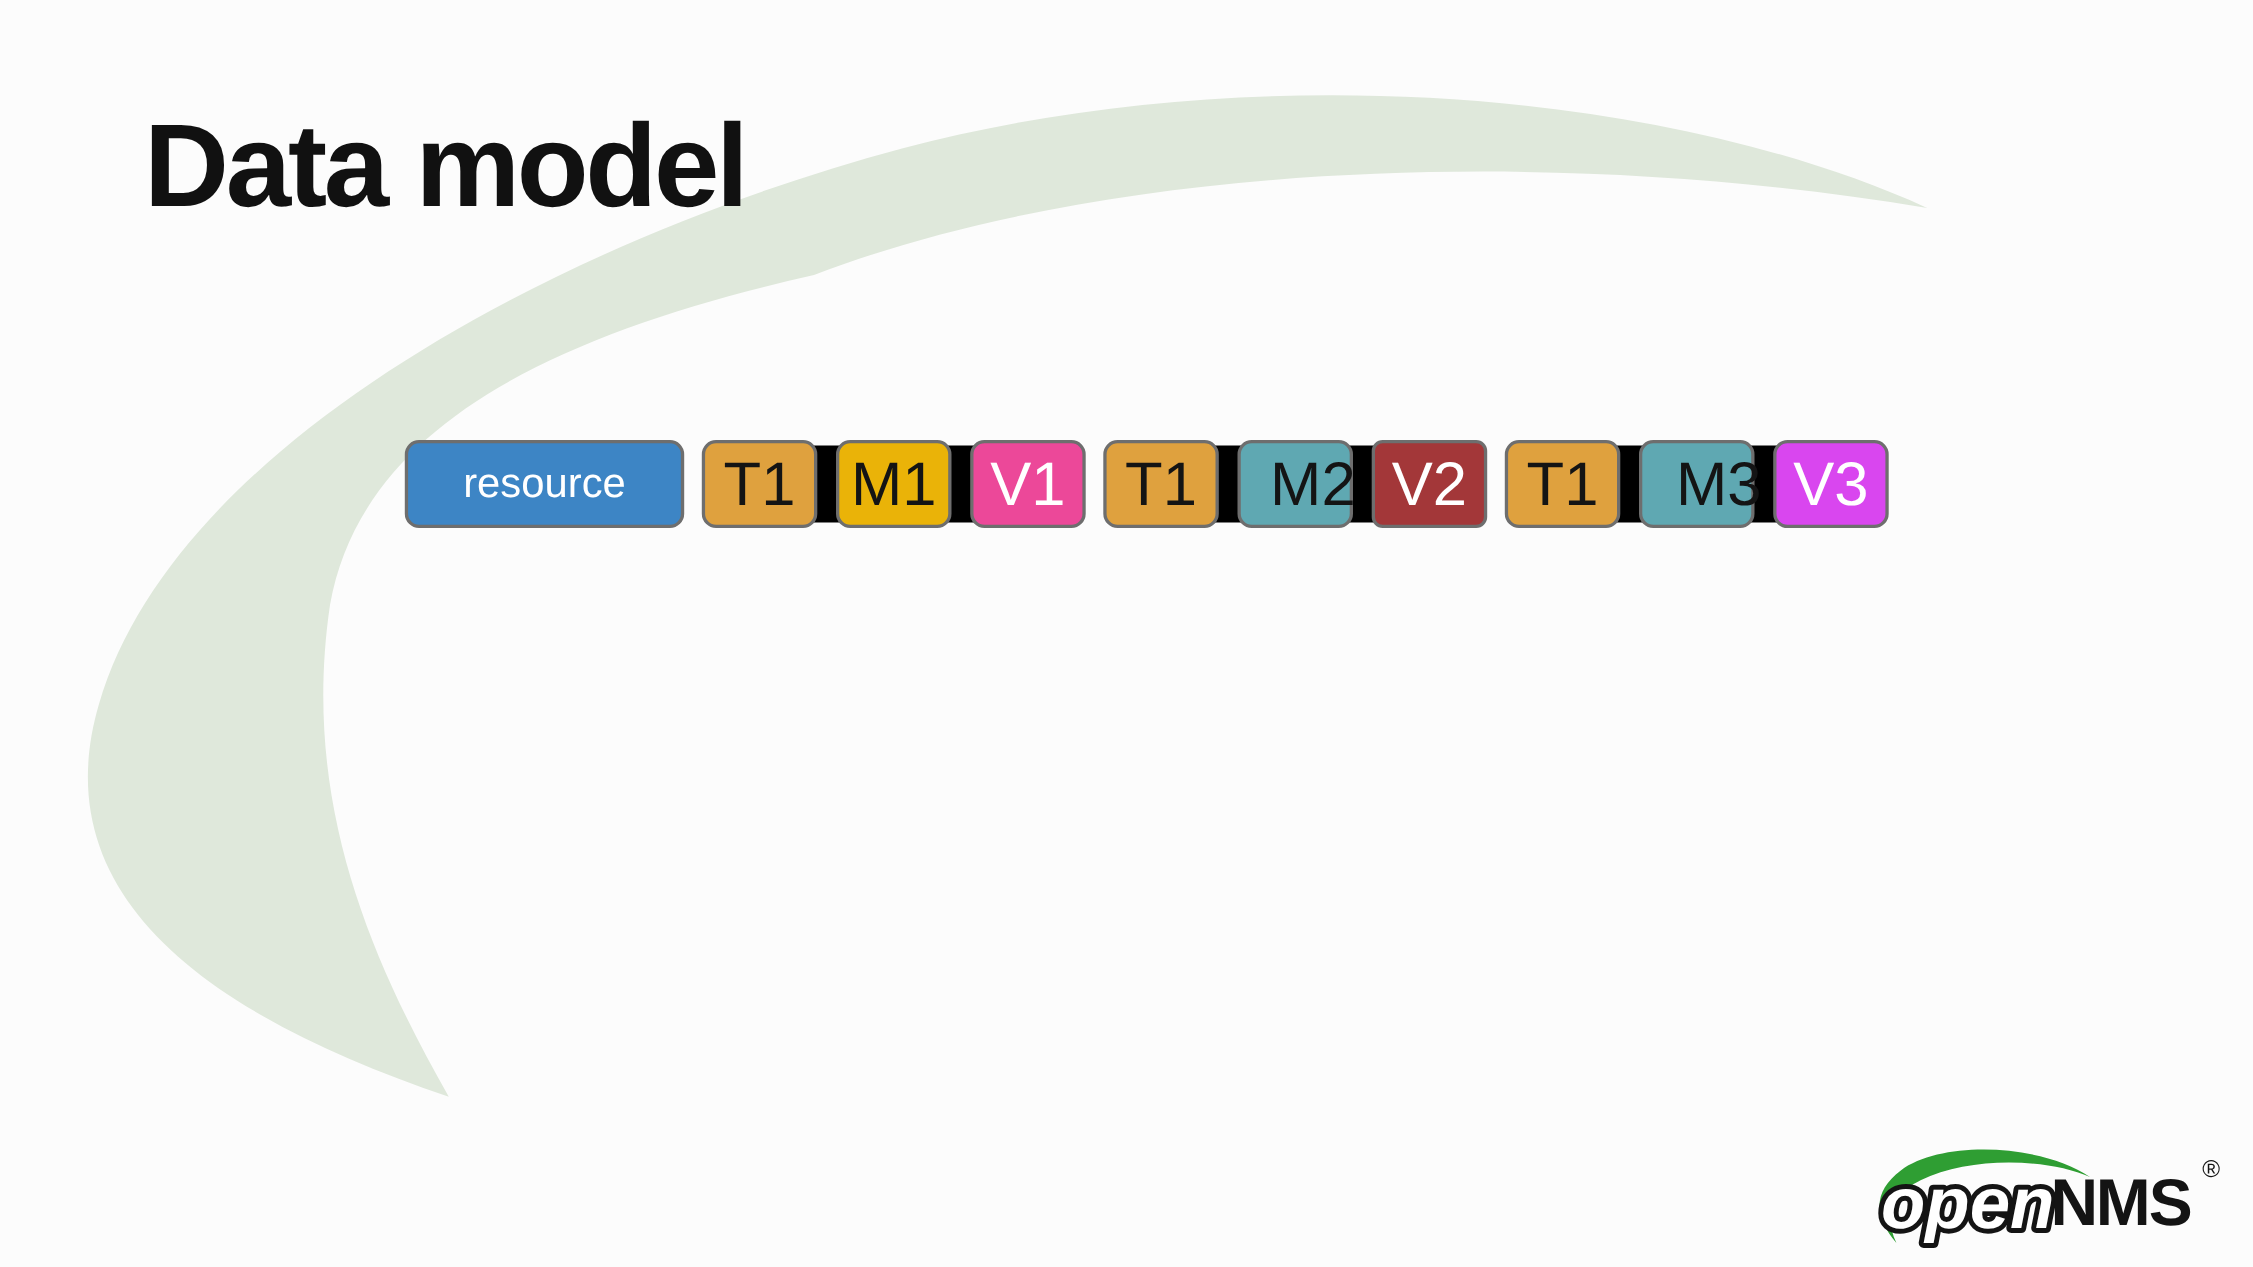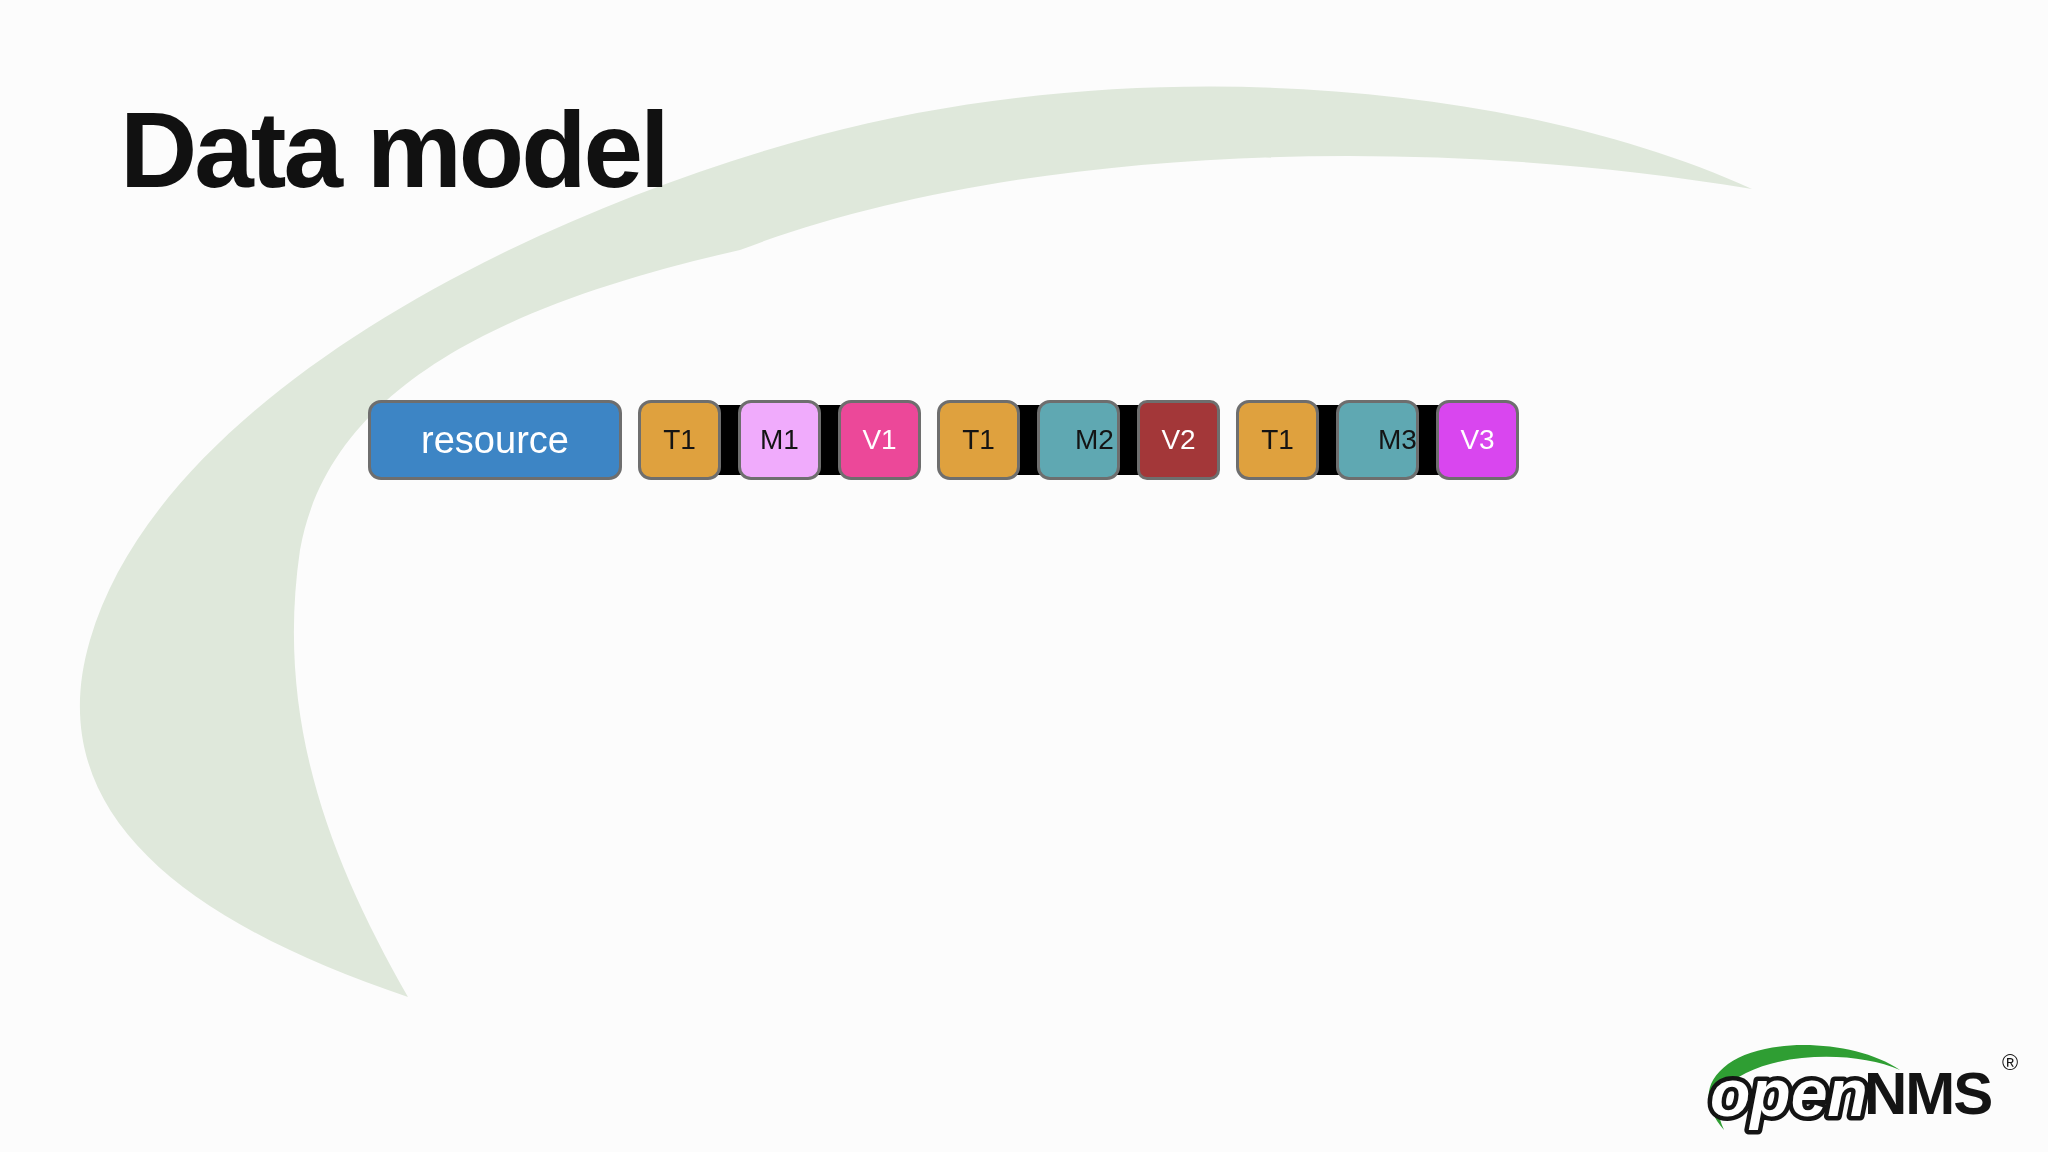--- a/index.html
+++ b/index.html
@@ -4,34 +4,34 @@
 <style>
   html,body { margin:0; padding:0; }
   body {
     width:2048px; height:1152px;
     position:relative; overflow:hidden;
     background:#fcfcfc;
     font-family:"Liberation Sans", sans-serif;
   }
   #bg-swoosh { position:absolute; left:0; top:0; width:2048px; height:1152px; z-index:0; }
   #title {
-    position:absolute; left:120px; top:88px; z-index:2;
+    position:absolute; left:131px; top:88px; z-index:2;
     font-size:107px; font-weight:bold; letter-spacing:-3px; color:#111111;
     white-space:nowrap;
   }
   #diagram-row {
     position:absolute; left:368px; top:400px; z-index:2;
     display:flex; gap:16px; align-items:center;
   }
   .box {
     box-sizing:border-box;
-    width:83px; height:80px;
+    width:105px; height:80px;
     border:3px solid #6e6e6e; border-radius:13px;
     display:flex; align-items:center; justify-content:center;
-    font-size:28px; line-height:1;
+    font-size:56px; line-height:1;
     position:relative; z-index:1;
   }
   .box.resource { width:254px; font-size:38px; }
   .tuple-group { display:flex; gap:17px; position:relative; }
   .tuple-connector {
     position:absolute; left:35px; right:35px; top:5px; bottom:5px;
     background:#000000; z-index:0; border-radius:4px;
   }
   #logo {
     position:absolute; right:16px; bottom:8px; z-index:2;
@@ -57,21 +57,21 @@
 
 <div id="diagram-row">
     <div class="box resource" style="background: rgb(61, 133, 197); border-color: rgb(110, 110, 110);">
       <span style="color: rgb(255, 255, 255);">resource</span>
     </div>
     <div class="tuple-group">
       <div class="tuple-connector" style="background: rgb(0, 0, 0);"></div>
       <div class="box" style="background: rgb(223, 161, 62); border-color: rgb(110, 110, 110);">
         <span style="color: rgb(20, 20, 20);">T1</span>
       </div>
-      <div class="box" style="background: #f0abfc; border-color: rgb(110, 110, 110);">
+      <div class="box" style="background: #eab308; border-color: rgb(110, 110, 110);">
         <span style="color: rgb(20, 20, 20);">M1</span>
       </div>
       <div class="box" style="background: #ec4899; border-color: rgb(110, 110, 110); align-items: center;">
         <span style="color: rgb(255, 255, 255);">V1</span>
       </div>
     </div>
     <div class="tuple-group">
       <div class="tuple-connector" style="background: rgb(0, 0, 0);"></div>
       <div class="box" style="background: rgb(223, 161, 62); border-color: rgb(110, 110, 110);">
         <span style="color: rgb(20, 20, 20);">T1</span>

